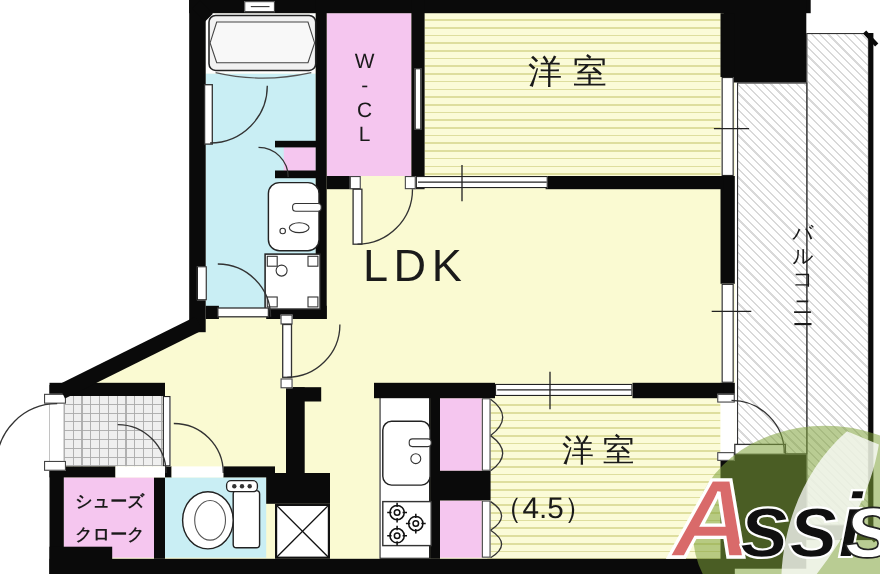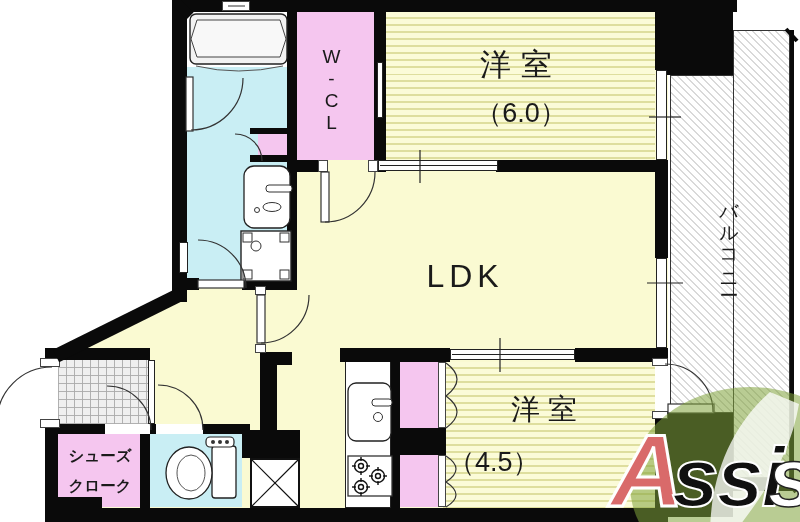--- a/index.html
+++ b/index.html
@@ -193,24 +193,23 @@
       <line x1="649" y1="117" x2="681" y2="117"></line>
       <line x1="647" y1="283" x2="683" y2="283"></line>
       <line x1="420" y1="150" x2="420" y2="183"></line>
       <line x1="500" y1="338" x2="500" y2="372"></line>
       <line x1="380" y1="165.5" x2="497" y2="165.5"></line>
       <line x1="452" y1="354.5" x2="574" y2="354.5"></line>
     </g>
   </svg>
 
   <div class="label" style="left:386px;top:44px;width:270px;text-align:center;font-size:31px;letter-spacing:10px;">洋室</div>
-  <div class="label" style="left:386px;top:95px;width:270px;text-align:center;font-size:27px;">（6.0）</div>
   <div class="label vtext" style="left:320px;top:46px;height:100px;font-size:19px;letter-spacing:1px;">W-CL</div>
   <div class="label vtext" style="left:716px;top:190px;height:132px;font-size:19px;letter-spacing:2px;">バルコニー</div>
-  <div class="label" style="left:330px;top:218px;width:270px;text-align:center;font-size:32px;letter-spacing:5px;margin-top:40px;">LDK</div>
+  <div class="label" style="left:330px;top:218px;width:270px;text-align:left;font-size:41px;letter-spacing:5px;">LDK</div>
   <div class="label" style="left:58px;top:446px;width:84px;text-align:center;font-size:15.5px;font-weight:bold;">シューズ</div>
   <div class="label" style="left:58px;top:476px;width:84px;text-align:center;font-size:15.5px;font-weight:bold;">クローク</div>
   <div class="label" style="left:448px;top:390px;width:200px;text-align:center;font-size:29px;letter-spacing:8px;">洋室</div>
   <div class="label" style="left:448px;top:444px;width:200px;text-align:left;font-size:27px;">（4.5）</div>
 
   <svg width="800" height="522" style="pointer-events:none;">
     <ellipse cx="750" cy="485" rx="120" ry="98" fill="rgb(128,163,58)" opacity="0.55"></ellipse>
     <path d="M770 392 C 722 434 704 500 712 560 C 746 518 788 470 799 404 Z" fill="#ffffff" opacity="0.75"></path>
     <text x="610" y="506" font-family="Liberation Sans, sans-serif" font-size="102" font-style="italic" font-weight="bold" fill="#d96a6a" stroke="#ffffff" stroke-width="3">A</text>
     <text x="672" y="506" font-family="Liberation Sans, sans-serif" font-size="84" font-style="italic" font-weight="bold" fill="#101010" stroke="#ffffff" stroke-width="2" letter-spacing="-2">ssi</text>

